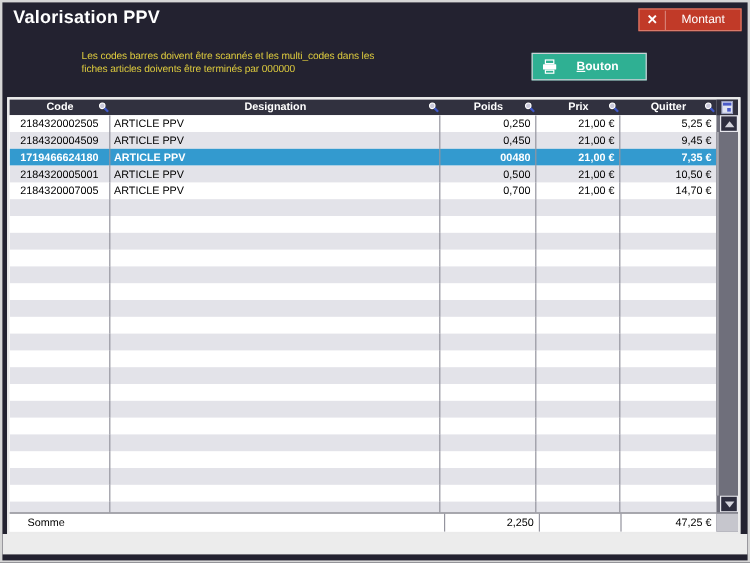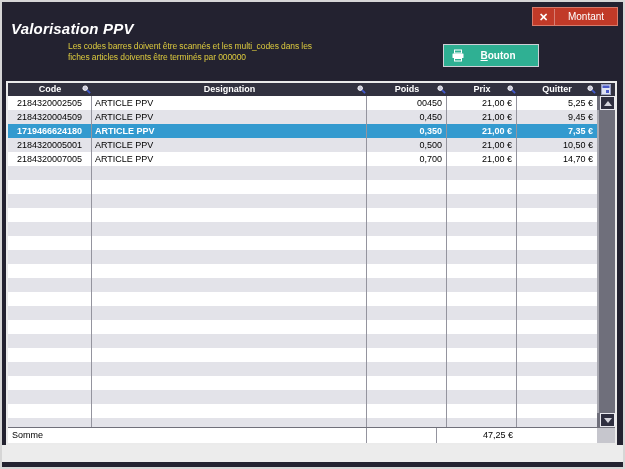--- a/index.html
+++ b/index.html
@@ -6,22 +6,22 @@
   html,body { background:#4a4a52; }
   body { font-family:"Liberation Sans", sans-serif; }
 
   .window {
     position:relative; width:625px; height:469px;
     background:#232230; border:2px solid #d6d6d6; overflow:hidden;
   }
 
   
   .title {
-    position:absolute; left:9px; top:18px;
-    font-size:15px; font-weight:bold; color:#ffffff; letter-spacing:0.2px;font-style:italic;
+    position:absolute; left:9px; top:4px;
+    font-size:15px; font-weight:bold; color:#ffffff; letter-spacing:0.2px;
   }
   .quit-btn {
     position:absolute; left:530px; top:5px; width:86px; height:19px;
     background:#c13a28; border:1px solid #d87a6a;
     display:flex; align-items:center; cursor:pointer; padding:0;
   }
   .quit-x {
     width:22px; color:#ffffff; font-weight:bold; font-size:11px;
     text-align:center; line-height:16px;
     border-right:1px solid rgba(255,255,255,0.35);
@@ -70,21 +70,21 @@
   .trow.alt { background:#e3e3e9; }
   .trow.sel { background:#339acf; color:#ffffff; font-weight:bold; }
   .tcell {
     height:14px; line-height:14px; font-size:9px; color:inherit;
     border-right:1px solid #94949e; overflow:hidden; white-space:nowrap;
   }
   .trow .tcell:last-child { border-right:none; }
 
   .gsum {
     height:16px; border-top:1px solid #70707a; background:#ffffff;
-    display:flex; font-size:9px; color:#000;
+    display:flex; font-size:9px; color:#000;padding-left:11px;
   }
   .scell { height:100%; line-height:14px; border-right:1px solid #94949e; }
   .col-sumlabel { width:359px; padding-left:4px; text-align:left; }
   .gsum .scell:last-child { border-right:none; }
 
   
   .vscroll { width:18px; display:flex; flex-direction:column; background:#6f6f7b; }
   .scroll-corner { height:13px; background:#31313f; display:flex; align-items:center; justify-content:center; }
   .scroll-btn {
     height:14px; width:15px; margin-left:3px; background:#2e2e3f;
@@ -148,35 +148,35 @@
               </svg></span></div>
           <div class="hcell" style="width: 80px;"><span>Quitter</span><span class="sicon"><svg width="9" height="9" viewBox="0 0 9 9">
                 <circle cx="3.2" cy="3.2" r="2.3" fill="#c9c9da" stroke="#ffffff" stroke-width="0.9"></circle>
                 <line x1="5.1" y1="5.1" x2="8.1" y2="8.1" stroke="#3f57c8" stroke-width="1.8"></line>
               </svg></span></div>
         </div>
       <div class="gbody">
           <div class="trow">
             <div class="tcell col-code">2184320002505</div>
             <div class="tcell col-designation">ARTICLE PPV</div>
-            <div class="tcell col-poids">00450</div>
+            <div class="tcell col-poids">0,250</div>
             <div class="tcell col-prix">21,00 €</div>
             <div class="tcell col-montant">5,25 €</div>
           </div>
           <div class="trow alt">
             <div class="tcell col-code">2184320004509</div>
             <div class="tcell col-designation">ARTICLE PPV</div>
             <div class="tcell col-poids">0,450</div>
             <div class="tcell col-prix">21,00 €</div>
             <div class="tcell col-montant">9,45 €</div>
           </div>
           <div class="trow sel">
             <div class="tcell col-code">1719466624180</div>
             <div class="tcell col-designation">ARTICLE PPV</div>
-            <div class="tcell col-poids">0,350</div>
+            <div class="tcell col-poids">00480</div>
             <div class="tcell col-prix">21,00 €</div>
             <div class="tcell col-montant">7,35 €</div>
           </div>
           <div class="trow alt">
             <div class="tcell col-code">2184320005001</div>
             <div class="tcell col-designation">ARTICLE PPV</div>
             <div class="tcell col-poids">0,500</div>
             <div class="tcell col-prix">21,00 €</div>
             <div class="tcell col-montant">10,50 €</div>
           </div>
@@ -316,20 +316,21 @@
           <div class="trow alt">
             <div class="tcell col-code"></div>
             <div class="tcell col-designation"></div>
             <div class="tcell col-poids"></div>
             <div class="tcell col-prix"></div>
             <div class="tcell col-montant"></div>
           </div>
         </div>
       <div class="gsum">
         <div class="scell col-sumlabel">Somme</div>
+        <div class="scell col-poids">2,250</div>
         <div class="scell col-prix"></div>
         <div class="scell col-montant">47,25 €</div>
       </div>
     </div>
     <div class="vscroll">
       <div class="scroll-corner">
         <svg width="10" height="11" viewBox="0 0 10 11">
             <rect x="0.5" y="0.5" width="9" height="10" fill="#dfe3f2" stroke="#9aa0c0"></rect>
             <rect x="1.5" y="1.5" width="7" height="2.5" fill="#4a5ac8"></rect>
             <rect x="5" y="6" width="3" height="3" fill="#4a5ac8"></rect>

